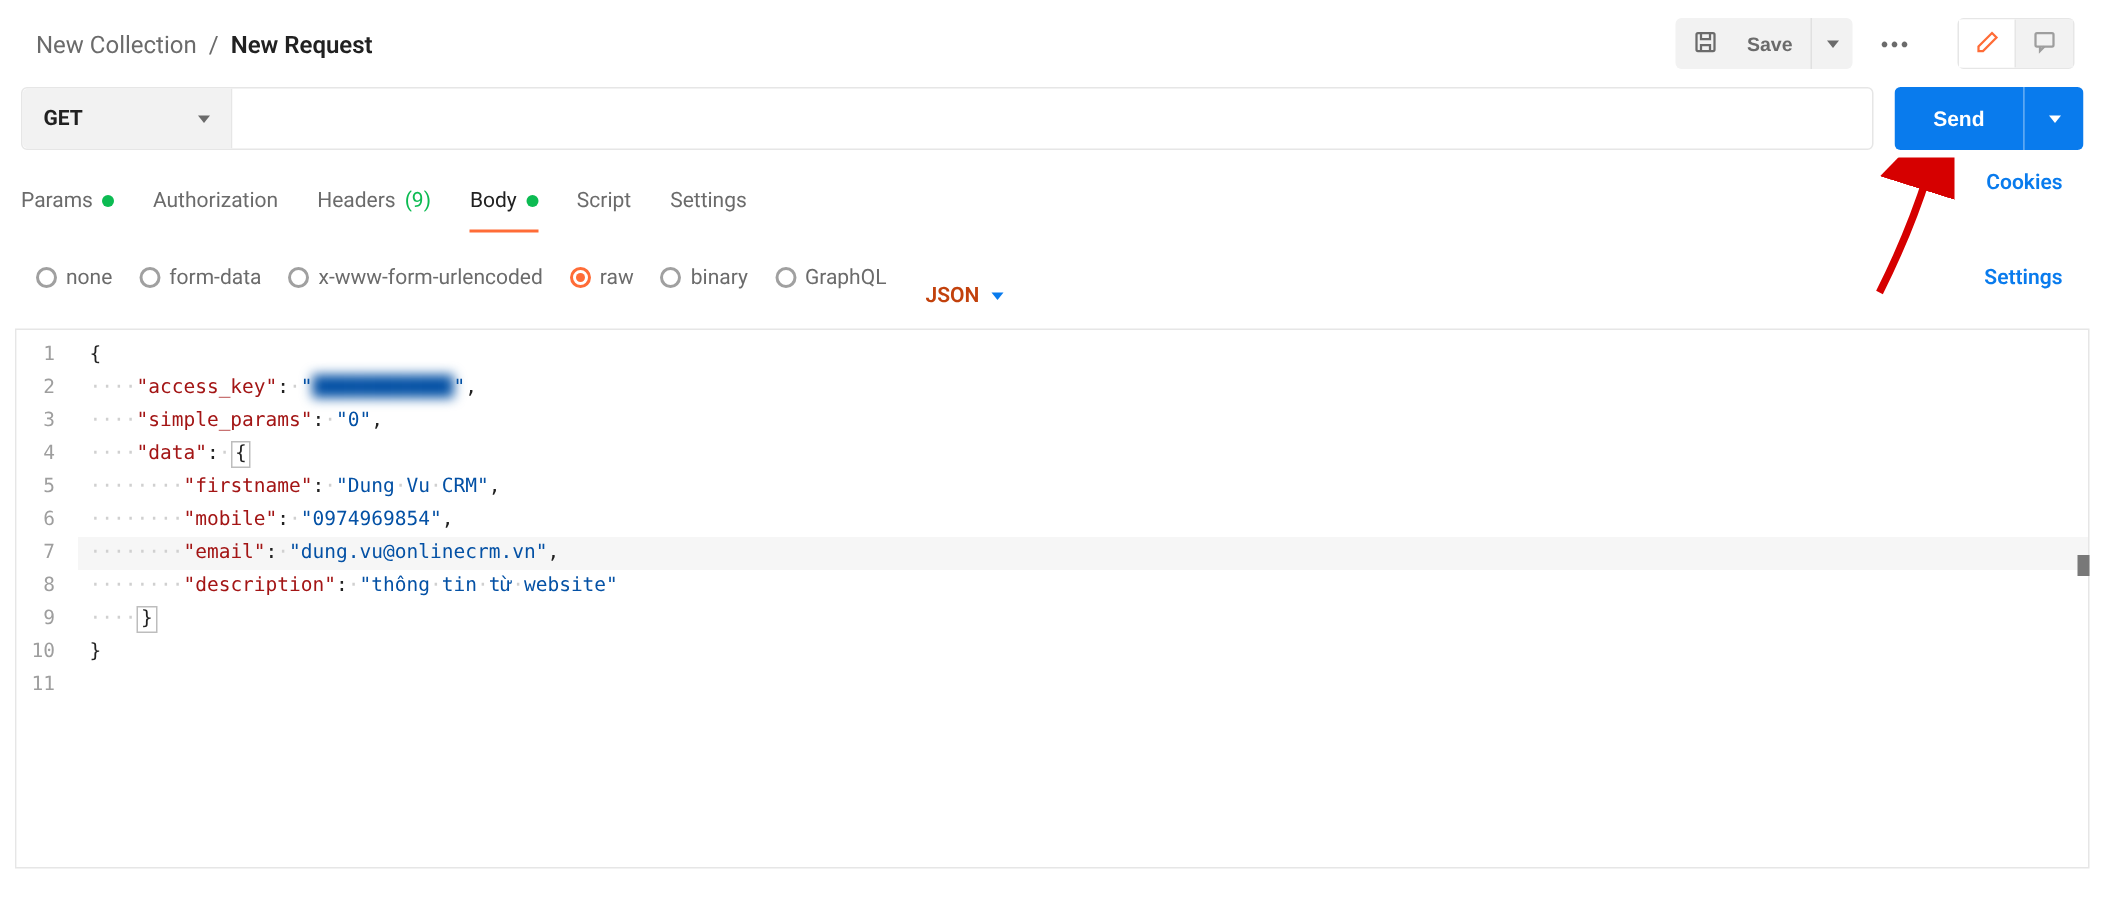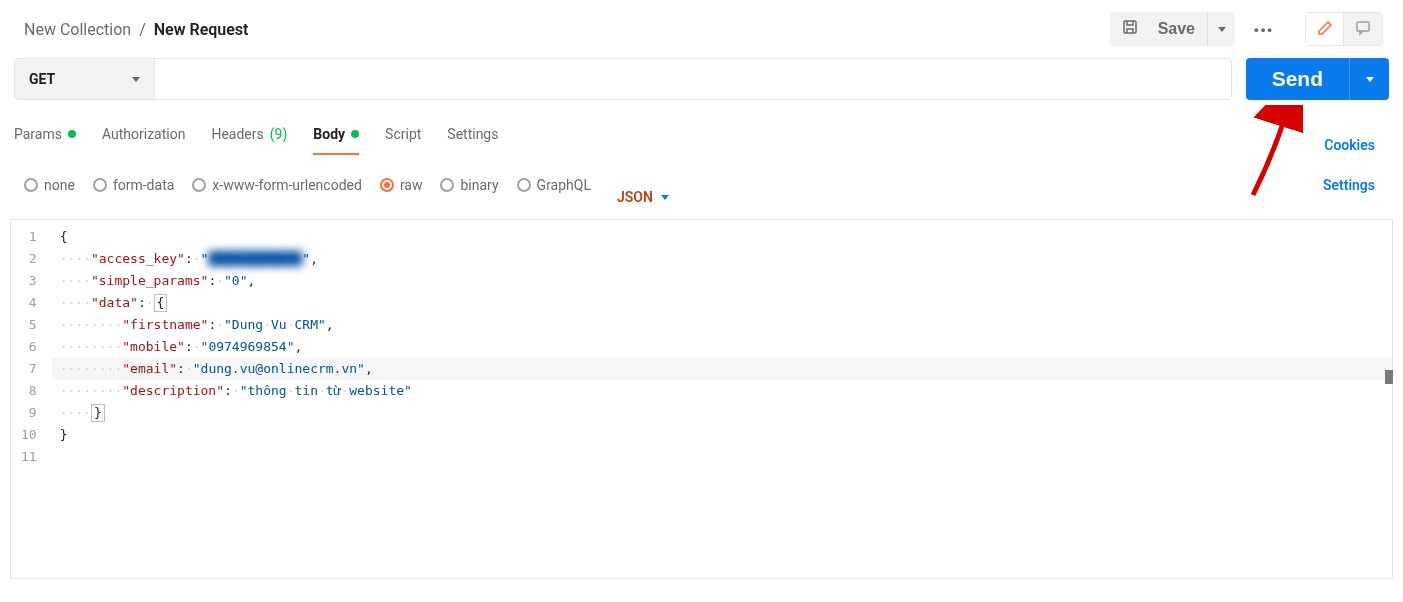--- a/index.html
+++ b/index.html
@@ -5,38 +5,38 @@
 * { box-sizing: border-box; margin: 0; padding: 0; }
 body { font-family: -apple-system, BlinkMacSystemFont, "Segoe UI", Roboto, sans-serif; font-size: 14px; color: #212121; background: #fff; width: 1403px; height: 602px; overflow: hidden; position: relative; }
 
 .header { display: flex; align-items: center; padding: 12px 20px 12px 24px; }
 .breadcrumb { flex: 1; display: flex; align-items: center; gap: 8px; font-size: 16px; }
 .breadcrumb .collection { color: #6b6b6b; }
 .breadcrumb .sep { color: #6b6b6b; }
 .breadcrumb .request { color: #212121; font-weight: 600; }
 .header-actions { display: flex; align-items: center; gap: 12px; }
 .save-group { display: flex; background: #f2f2f2; border-radius: 4px; height: 34px; }
-.save-btn { display: flex; align-items: center; gap: 20px; padding: 0 12px; border: none; background: transparent; font-size: 16px; font-weight: 600; color: #6b6b6b; cursor: pointer; }
+.save-btn { display: flex; align-items: center; gap: 20px; padding: 0 12px; border: none; background: transparent; font-size: 13px; font-weight: 600; color: #6b6b6b; cursor: pointer; }
 .save-dd { width: 28px; border: none; background: transparent; cursor: pointer; display: flex; align-items: center; justify-content: center; border-left: 1px solid #e0e0e0; }
 .more-btn { width: 34px; height: 34px; border: none; background: transparent; cursor: pointer; color: #6b6b6b; letter-spacing: 2px; font-weight: bold; }
 .topright-pair { display: flex; border: 1px solid #e6e6e6; border-radius: 4px; margin-left: 12px; }
 .topright-pair button { width: 38px; height: 32px; border: none; background: #fff; cursor: pointer; display: flex; align-items: center; justify-content: center; }
 .topright-pair button:first-child { border-right: 1px solid #e6e6e6; }
 
 .request-bar { display: flex; gap: 14px; padding: 0 14px 14px 14px; }
 .method-url { flex: 1; display: flex; border: 1px solid #e6e6e6; border-radius: 4px; background: #fff; height: 42px; }
 .method-select { width: 140px; background: #f2f2f2; border: none; border-right: 1px solid #e6e6e6; display: flex; align-items: center; justify-content: space-between; padding: 0 14px; font-weight: 700; color: #212121; cursor: pointer; border-radius: 4px 0 0 4px; }
 .url-input { flex: 1; border: none; padding: 0 14px; font-size: 14px; outline: none; color: #212121; }
 .send-group { display: flex; border-radius: 4px; overflow: hidden; height: 42px; }
-.send-btn { background: #097bed; color: #fff; border: none; font-weight: 600; font-size: 21px; padding: 0 26px; cursor: pointer; }
+.send-btn { background: #097bed; color: #fff; border: none; font-weight: 600; font-size: 14px; padding: 0 26px; cursor: pointer; }
 .send-dd { background: #097bed; border: none; width: 40px; cursor: pointer; display: flex; align-items: center; justify-content: center; border-left: 1px solid rgba(255,255,255,0.25); }
 
-.tabs { display: flex; align-items: flex-end; gap: 26px; padding: 0 14px; border-bottom: 1px solid transparent; height: 40px; }
+.tabs { display: flex; align-items: flex-start; gap: 26px; padding: 0 14px; border-bottom: 1px solid transparent; height: 40px; }
 .tab { color: #6b6b6b; cursor: pointer; display: flex; align-items: center; gap: 6px; height: 100%; position: relative; }
-.tab.active { color: #212121; font-weight: 700; }
+.tab.active { color: #212121; font-weight: 400; }
 .tab.active::after { content: ""; position: absolute; bottom: -2px; left: 0; right: 0; height: 2px; background: #ff6c37; }
 .dot { width: 8px; height: 8px; border-radius: 50%; display: inline-block; }
 .dot.green { background: #0cbb52; }
 .tab .count { color: #0cbb52; }
 .tabs-right { margin-left: auto; padding-right: 14px; }
 .cookies-link { color: #097bed; font-weight: 600; cursor: pointer; }
 
 .body-options { display: flex; align-items: center; gap: 18px; padding: 10px 14px 14px 24px; }
 .radio-item { display: flex; align-items: center; gap: 6px; color: #6b6b6b; cursor: pointer; }
 .radio { width: 14px; height: 14px; border-radius: 50%; border: 2px solid #a0a0a0; display: inline-block; position: relative; }

